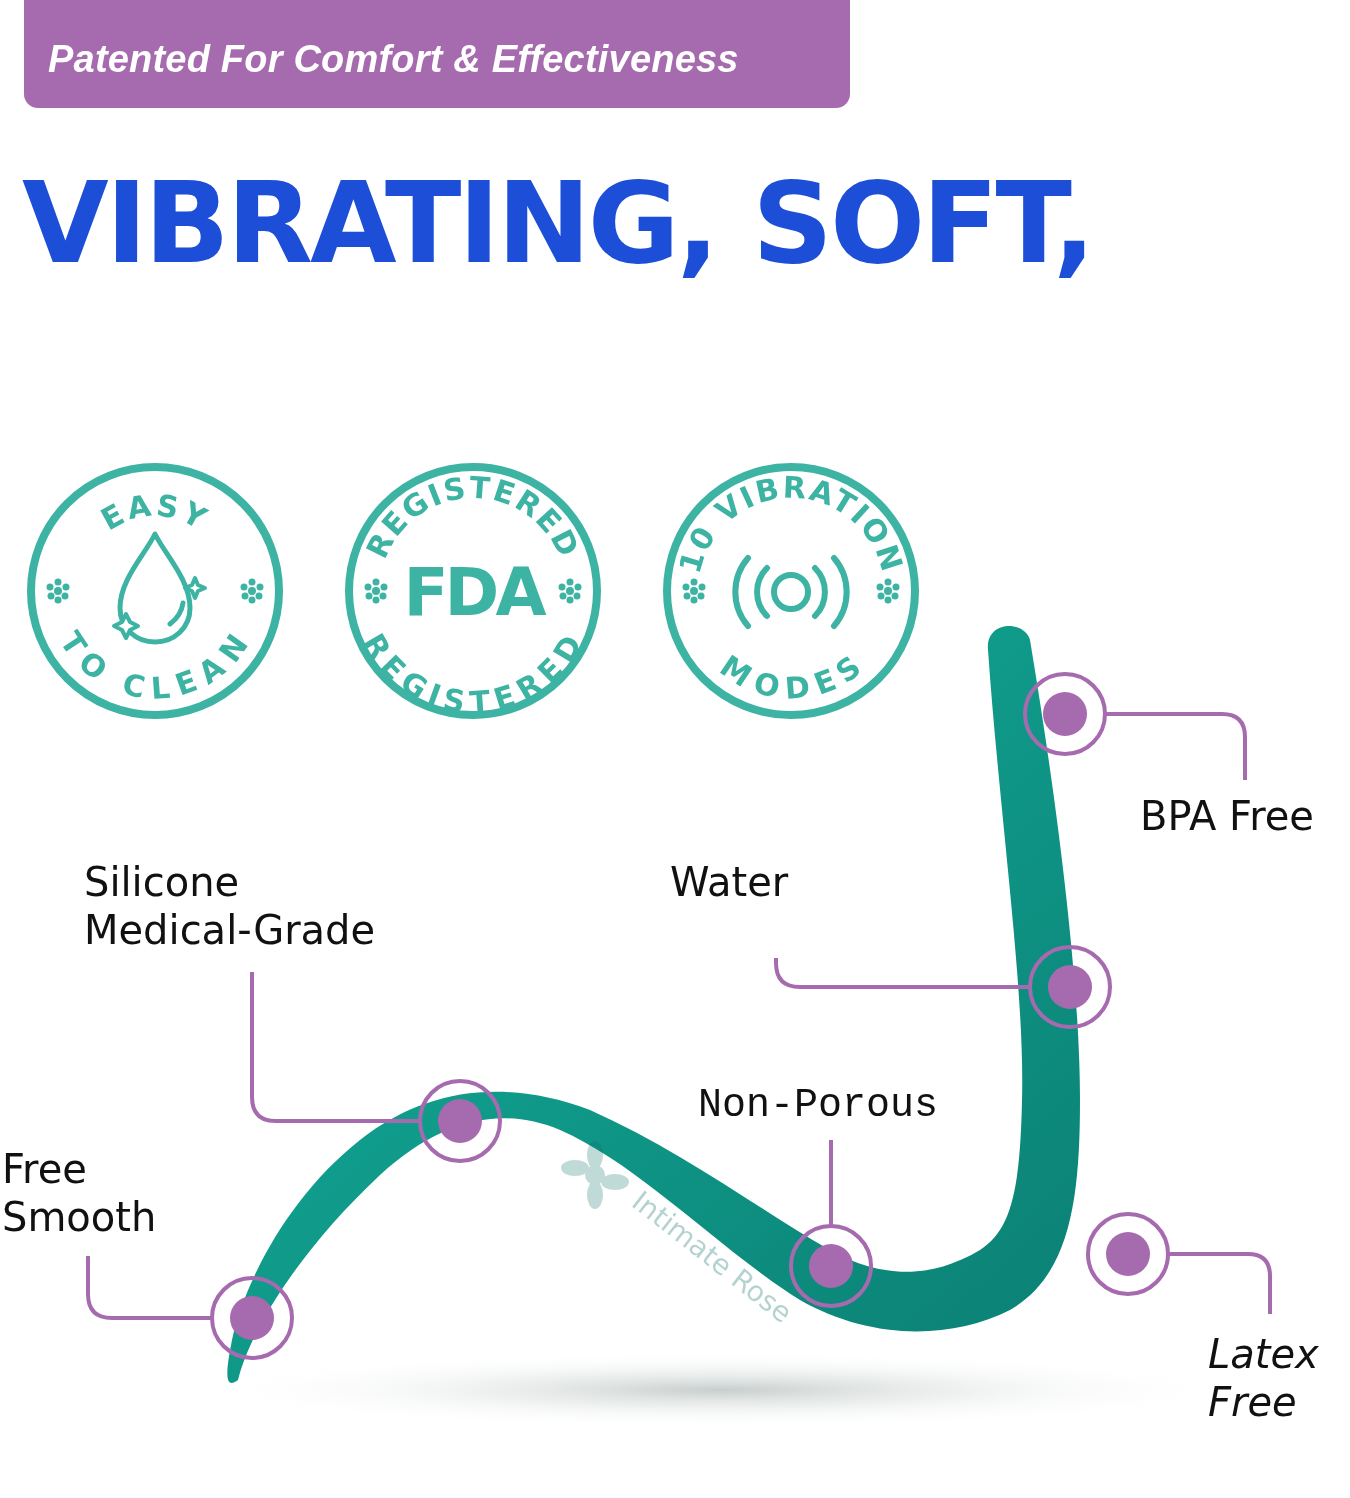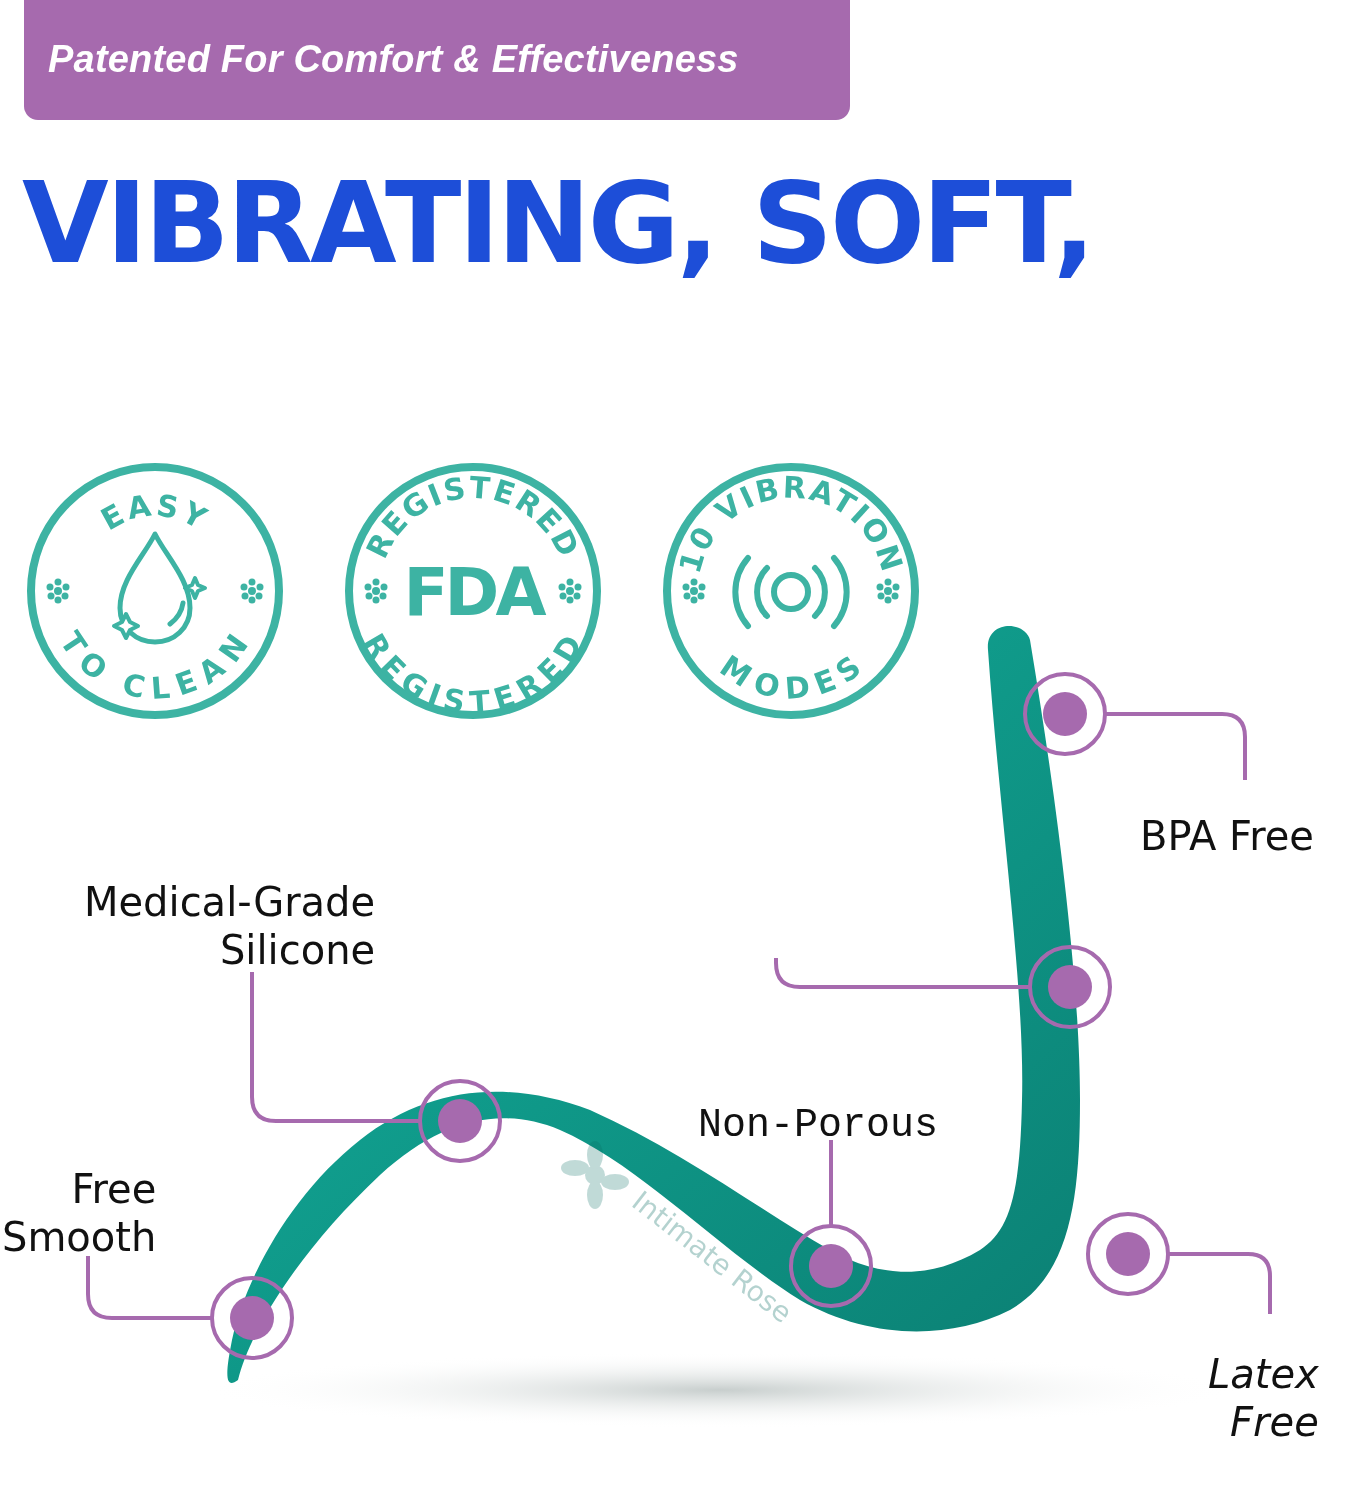--- a/index.html
+++ b/index.html
@@ -1,25 +1,25 @@
 <!DOCTYPE html>
 <html><head>
 <meta charset="utf-8">
 <style>
   html, body { margin:0; padding:0; background:#ffffff; }
   body { width:1350px; height:1498px; position:relative; overflow:hidden; font-family:"Liberation Sans", "DejaVu Sans", sans-serif; }
-  .banner { position:absolute; left:24px; top:0; width:826px; height:120px; background:#a66aae; border-radius:0 0 14px 14px; }
+  .banner { position:absolute; left:24px; top:0; width:826px; height:108px; background:#a66aae; border-radius:0 0 14px 14px; }
   .banner-text { position:absolute; left:24px; top:38px; color:#ffffff; font-weight:700; font-style:italic; font-size:38px; letter-spacing:0.2px; white-space:nowrap; }
   .headline { position:absolute; left:22px; top:160px; color:#1d4ed8; font-family:"DejaVu Sans", sans-serif; font-weight:700; font-size:112px; line-height:126px; letter-spacing:-3px; margin:0; white-space:nowrap; }
   .headline .line { display:block; }
   .badge { position:absolute; width:262px; height:262px; top:460px; }
   .badge svg { width:100%; height:100%; display:block; }
   .product { position:absolute; left:0; top:600px; width:1350px; height:898px; }
   .product svg { width:100%; height:100%; display:block; }
-  .label { position:absolute; color:#111111; font-family:"DejaVu Sans", sans-serif; font-size:40px; line-height:48px; text-align:right; white-space:nowrap; font-weight:500;margin-top:20px; }
+  .label { position:absolute; color:#111111; font-family:"DejaVu Sans", sans-serif; font-size:40px; line-height:48px; text-align:left; white-space:nowrap; font-weight:500; }
 </style>
 </head>
 <body>
 
 <div class="banner">
   <span class="banner-text">Patented For Comfort &amp; Effectiveness</span>
 </div>
 
 <h1 class="headline">
   <span class="line">VIBRATING, SOFT,</span>
@@ -215,24 +215,25 @@
           <circle cx="1128" cy="1254" r="22" fill="#a66aae"></circle>
         </g>
     </g>
   </svg>
 </div>
 
 <div class="label" style="left:1140px; top:792px;">
   <div>BPA Free</div>
 </div>
 <div class="label" style="left:84px; top:858px;">
+  <div>Silicone</div>
   <div>Medical-Grade</div>
-  <div>Silicone</div>
 </div>
 <div class="label" style="left:670px; top:858px;">
+  <div>Water</div>
 </div>
 <div class="label" style="left:698px; top:1082px;font-family:Liberation Mono, monospace;">
   <div>Non-Porous</div>
 </div>
 <div class="label" style="left:2px; top:1145px;">
   <div>Free</div>
   <div>Smooth</div>
 </div>
 <div class="label" style="left:1208px; top:1330px;font-style:italic;">
   <div>Latex</div>

